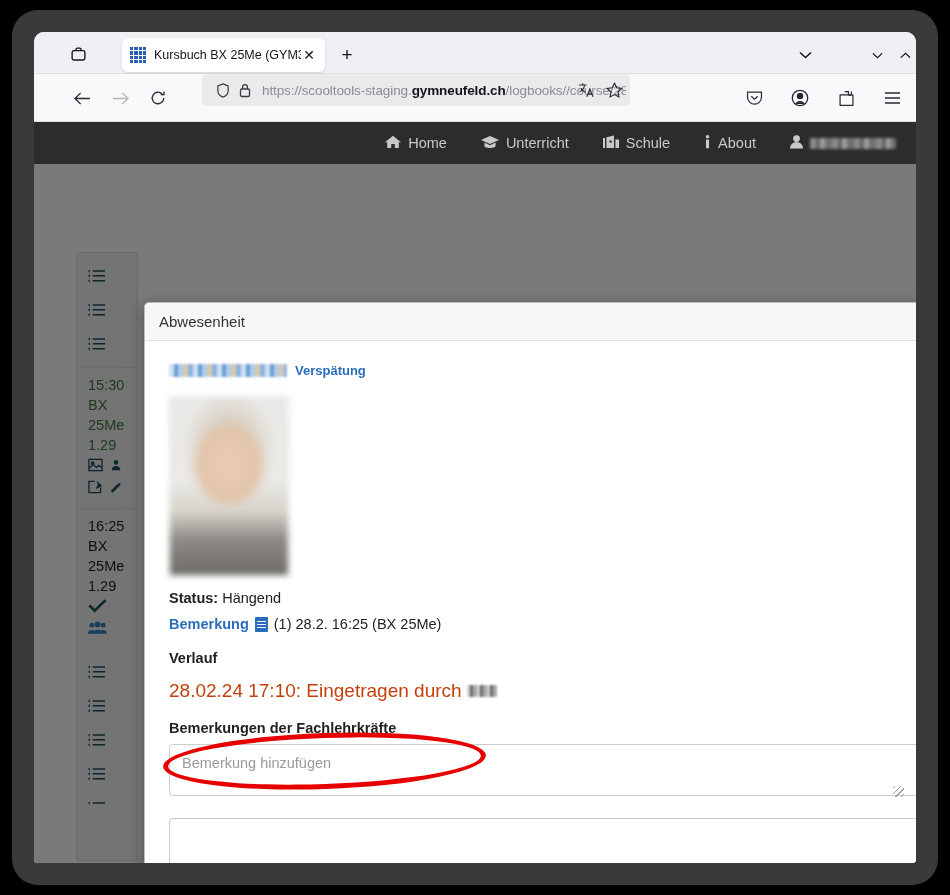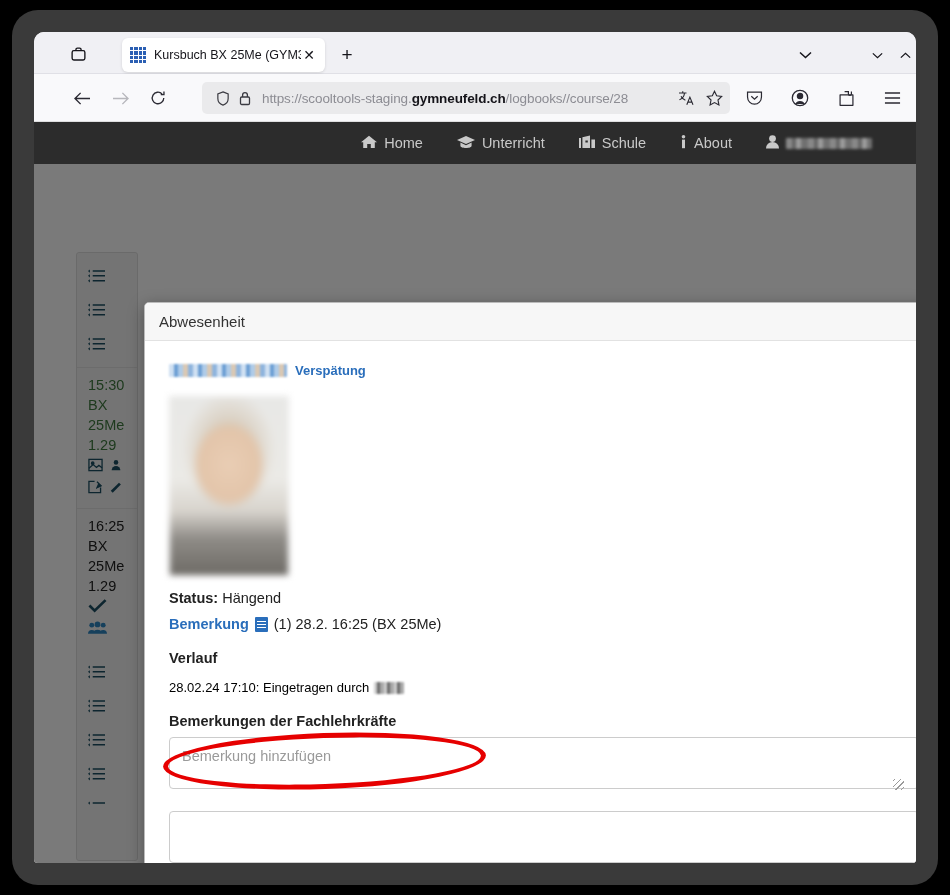--- a/index.html
+++ b/index.html
@@ -87,22 +87,22 @@
     position: absolute; top: 10px;
     width: 28px; height: 28px;
     display: flex; align-items: center; justify-content: center;
     color: #2b2a33;
   }
   #nav-back { left: 34px; }
   #nav-fwd  { left: 72px; color: #b7b7bc; }
   #nav-reload { left: 110px; }
 
   #urlbar {
-    position: absolute; left: 168px; top: 8px;
-    width: 528px; height: 32px;
+    position: absolute; left: 168px; top: 0;
+    width: 428px; height: 32px;
     background: #eaeaec; border-radius: 5px;
     display: flex; align-items: center;
     padding: 0 4px 0 10px; overflow: hidden;
   }
   #urlbar .ubicon {
     flex: 0 0 auto; width: 22px; height: 18px;
     display: flex; align-items: center; justify-content: center;
     color: #3b3b42;
   }
   #url-text {
@@ -135,21 +135,21 @@
     overflow: hidden;
   }
   #page {
     position: absolute; inset: 0;
     background: #ffffff;
   }
   #site-nav {
     position: absolute; left: 0; top: 0; right: 0; height: 42px;
     background: #2c2c2c;
     display: flex; align-items: center; justify-content: flex-end;
-    padding-right: 44px; gap: 34px;
+    padding-right: 20px; gap: 34px;
   }
   .site-nav-item {
     display: flex; align-items: center; gap: 7px;
     color: #c9c9c9; font-size: 14.5px;
   }
   .blurname {
     display: inline-block; height: 11px; width: 86px;
     background: repeating-linear-gradient(90deg,
       #9a9a9a 0 6px, #6f6f6f 6px 10px, #b0b0b0 10px 15px, #7d7d7d 15px 22px);
     filter: blur(1.6px); opacity: .85; border-radius: 1px;
@@ -224,21 +224,21 @@
   .book-icon {
     display: inline-block; width: 13px; height: 15px;
     background: #2a6ebb; border-radius: 1px; position: relative;
   }
   .book-icon::after {
     content: ""; position: absolute; left: 2px; right: 2px; top: 4px;
     height: 1px; background: #fff;
     box-shadow: 0 3px 0 #fff, 0 6px 0 #fff;
   }
   h4.section { font-size: 14.5px; font-weight: 700; color: #222; margin-bottom: 14px; }
-  .history-line { font-size: 13px; color: #000000; margin-bottom: 18px; display: flex; align-items: center; gap: 5px; }
+  .history-line { font-size: 19px; color: #c2410c; margin-bottom: 18px; display: flex; align-items: center; gap: 5px; }
   .blurname-sm {
     display: inline-block; height: 12px; width: 30px;
     background: repeating-linear-gradient(90deg,#cfcfcf 0 3px,#6b6b6b 3px 6px,#a9a9a9 6px 10px);
     filter: blur(1.2px); border-radius: 1px;
   }
   .lbl { font-size: 14.5px; font-weight: 700; color: #222; margin-bottom: 8px; }
   .ta {
     width: 750px; height: 52px;
     border: 1px solid #ccc; border-radius: 4px;
     background: #fff; position: relative;

